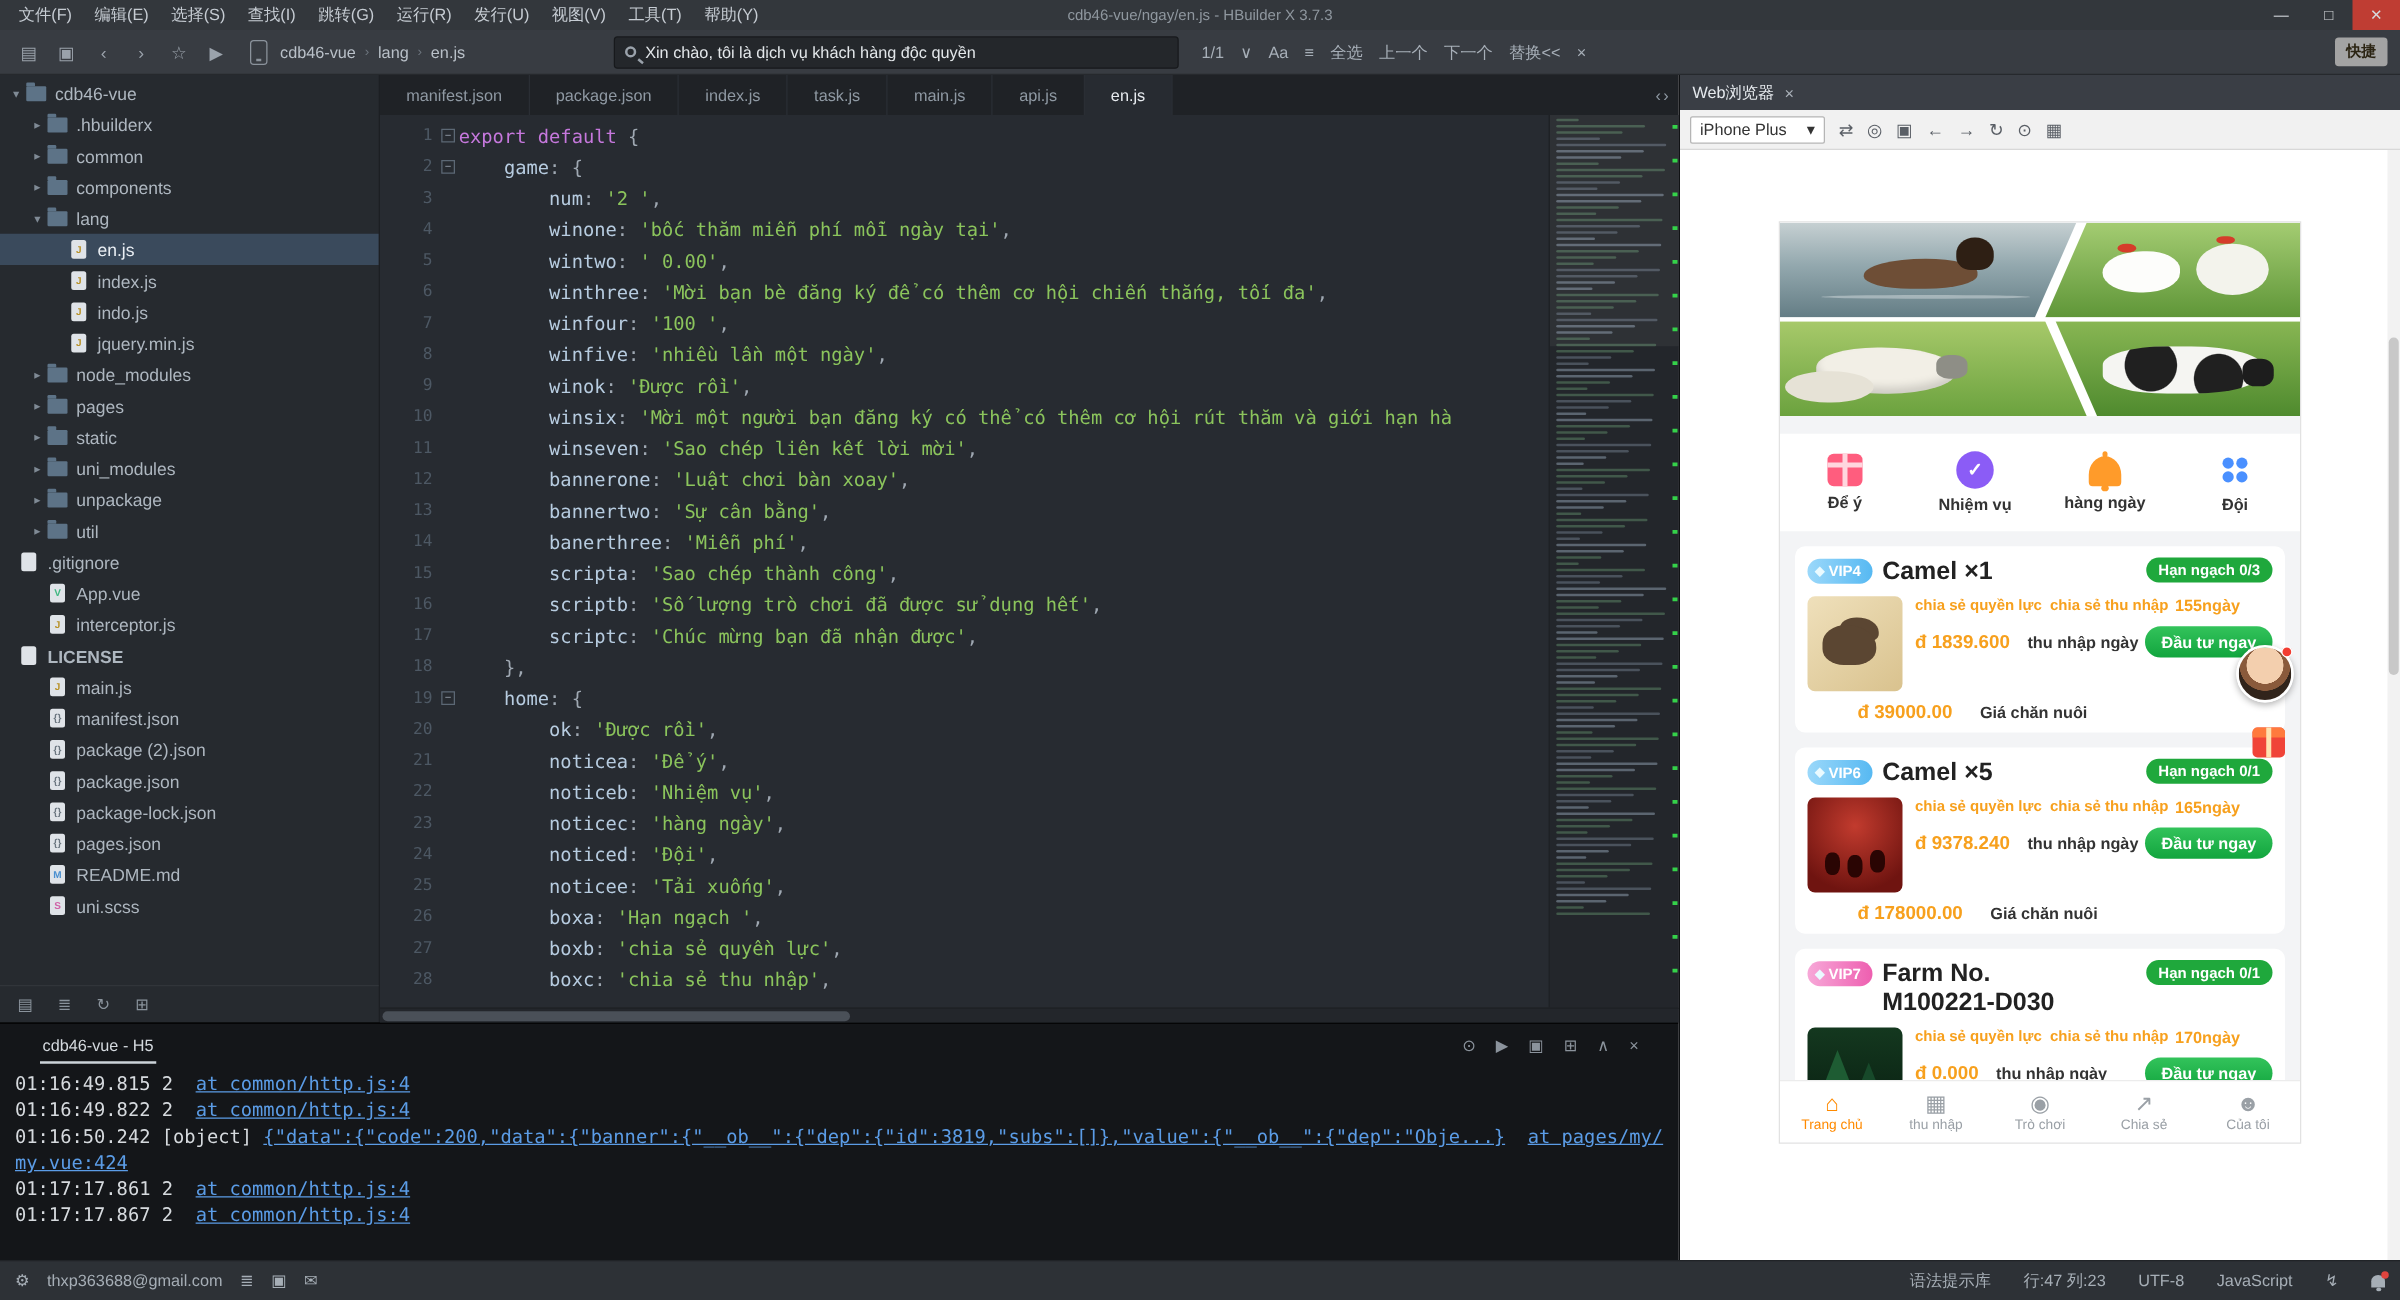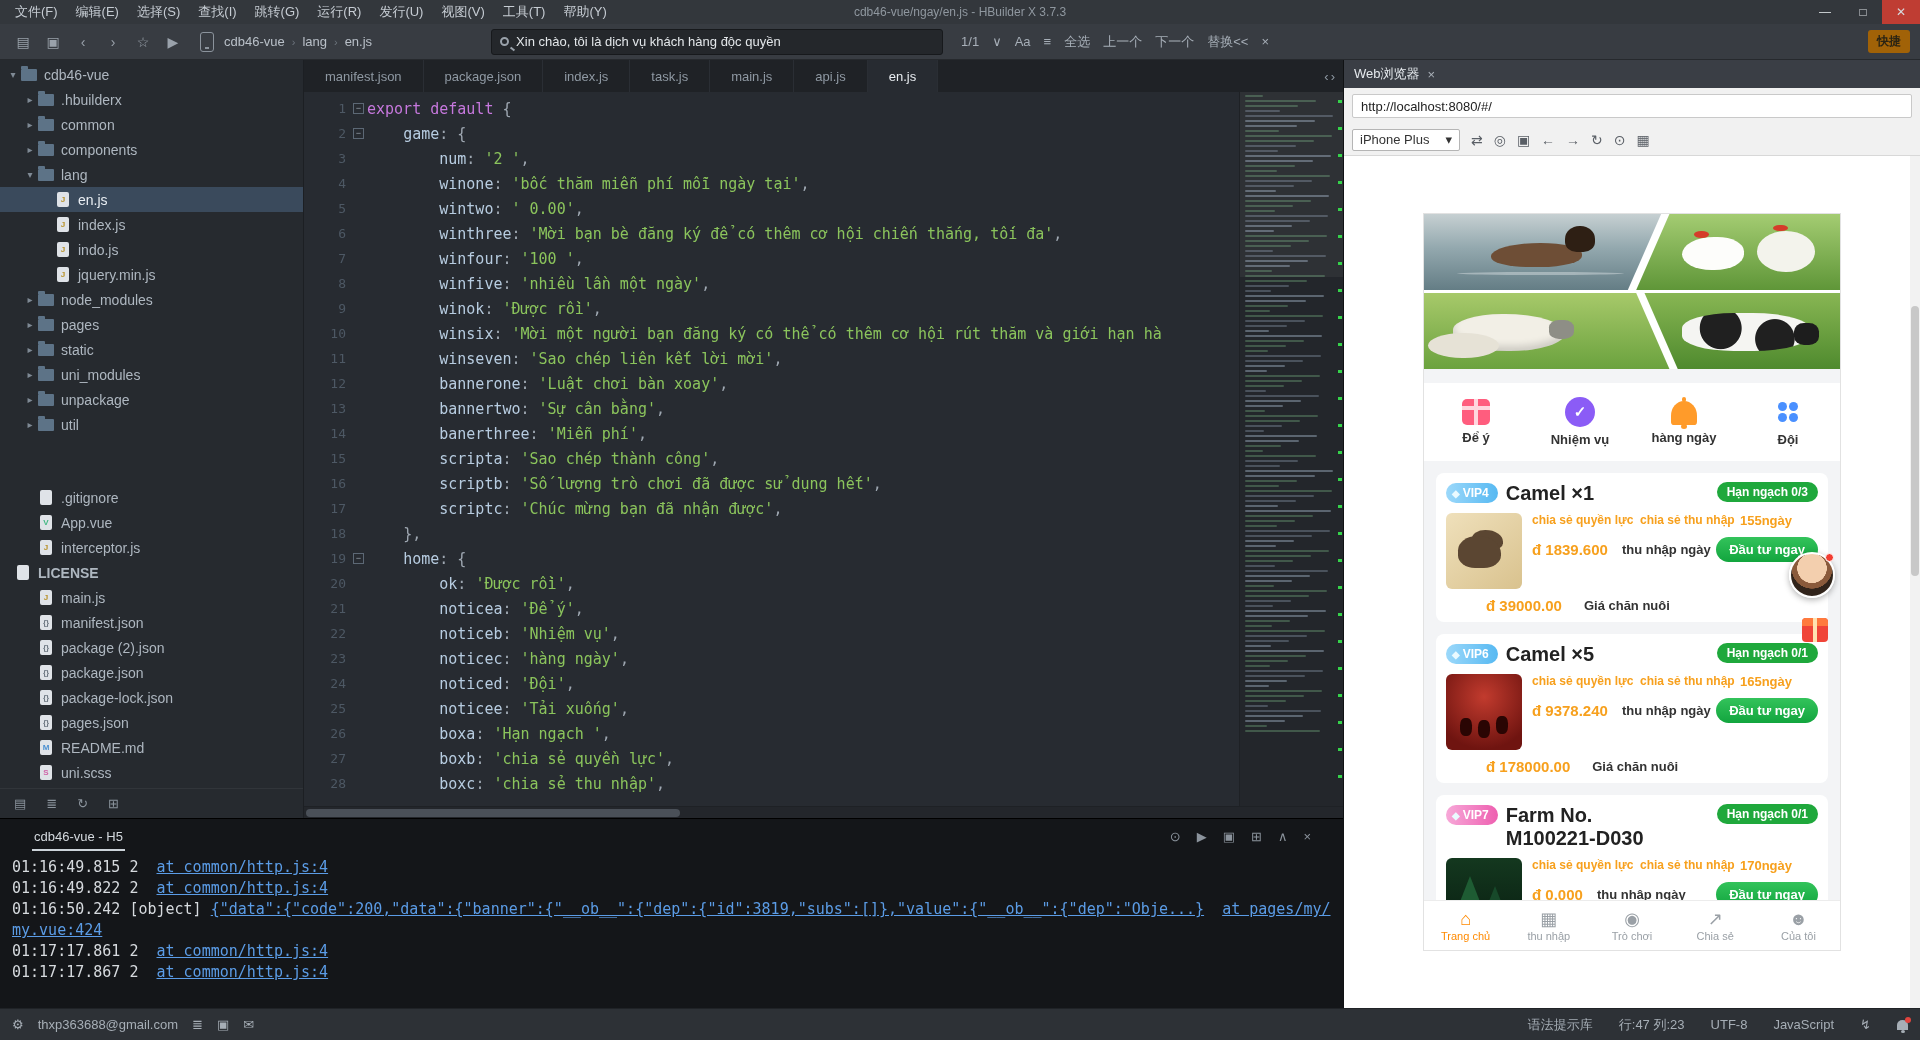--- a/index.html
+++ b/index.html
@@ -27,21 +27,21 @@
   .device-chip::after { content:""; position:absolute; bottom:2px; left:4px; right:4px; height:2px; background:#8b939c; }
   .breadcrumb { display:flex; align-items:center; gap:7px; font-size:13px; color:#b9c0c8; }
   .crumb-sep { color:#6d757e; font-size:11px; }
   .find-box { margin-left:115px; width:452px; height:26px; background:#24272b; border:1px solid #17191c;
     border-radius:3px; display:flex; align-items:center; padding:0 8px; gap:7px; color:#e3e7ea; font-size:13px; }
   .lens { width:9px; height:9px; border:2px solid #9aa2ab; border-radius:50%; position:relative; flex:0 0 auto; }
   .lens::after { content:""; position:absolute; width:5px; height:2px; background:#9aa2ab;
     transform:rotate(40deg); left:8px; top:9px; }
   .find-ctrls { display:flex; align-items:center; gap:13px; font-size:13px; color:#a7afb8; margin-left:14px; }
   .find-ctrls .zh { font-size:13px; }
-  .quick-badge { margin-left:auto; background:#a16207; color:#2b2413; font-size:12px; padding:3px 9px;
+  .quick-badge { margin-left:auto; background:#a3a3a3; color:#2b2413; font-size:12px; padding:3px 9px;
     border-radius:3px; font-weight:bold; }
 
   
   .main { flex:1; display:flex; min-height:0; }
   .left-col { width:1343px; display:flex; flex-direction:column; min-width:0; }
   .upper { height:758px; display:flex; min-height:0; }
 
   
   .sidebar { width:304px; background:#262a2f; display:flex; flex-direction:column; border-right:1px solid #1c1f23; }
   .tree { flex:1; overflow:hidden; font-size:14px; color:#aeb7c0; padding-top:2px; }
@@ -353,21 +353,21 @@
               <div class="tree-row" style="padding-left: 23px;">
                 <span class="tree-arrow">▸</span>
                 <span class="tree-icon folder"></span>
                 <span>unpackage</span>
               </div>
               <div class="tree-row" style="padding-left: 23px;">
                 <span class="tree-arrow">▸</span>
                 <span class="tree-icon folder"></span>
                 <span>util</span>
               </div>
-              <div class="tree-row" style="padding-left: 23px; margin-top: 48px;">
+              <div class="tree-row" style="">
                 <span class="tree-arrow"></span>
                 <span class="tree-icon file t-file"></span>
                 <span>.gitignore</span>
               </div>
               <div class="tree-row" style="padding-left: 23px;">
                 <span class="tree-arrow"></span>
                 <span class="tree-icon file t-vue">V</span>
                 <span>App.vue</span>
               </div>
               <div class="tree-row" style="padding-left: 23px;">
@@ -652,23 +652,20 @@
         </div>
         <div class="console-body" id="console-body"><div class="console-line">01:16:49.815 2  <span class="clink">at common/http.js:4</span></div><div class="console-line">01:16:49.822 2  <span class="clink">at common/http.js:4</span></div><div class="console-line">01:16:50.242 [object] <span class="clink">{"data":{"code":200,"data":{"banner":{"__ob__":{"dep":{"id":3819,"subs":[]},"value":{"__ob__":{"dep":"Obje...}</span>  <span class="clink">at pages/my/my.vue:424</span></div><div class="console-line">01:17:17.861 2  <span class="clink">at common/http.js:4</span></div><div class="console-line">01:17:17.867 2  <span class="clink">at common/http.js:4</span></div></div>
       </div>
     </div>
 
     <div class="browser">
       <div class="b-tabbar">
         <span>Web浏览器</span>
         <span class="b-close">×</span>
       </div>
-      <div class="b-urlrow">
-        <input class="b-url" readonly="" value="http://localhost:8080/#/" style="">
-      </div>
       <div class="b-devrow">
         <span class="b-select">
           <span>iPhone Plus</span>
           <span>▾</span>
         </span>
         <span id="b-icons" style="display:flex;gap:11px;">
             <span class="b-icon">⇄</span>
             <span class="b-icon">◎</span>
             <span class="b-icon">▣</span>
             <span class="b-icon">←</span>

